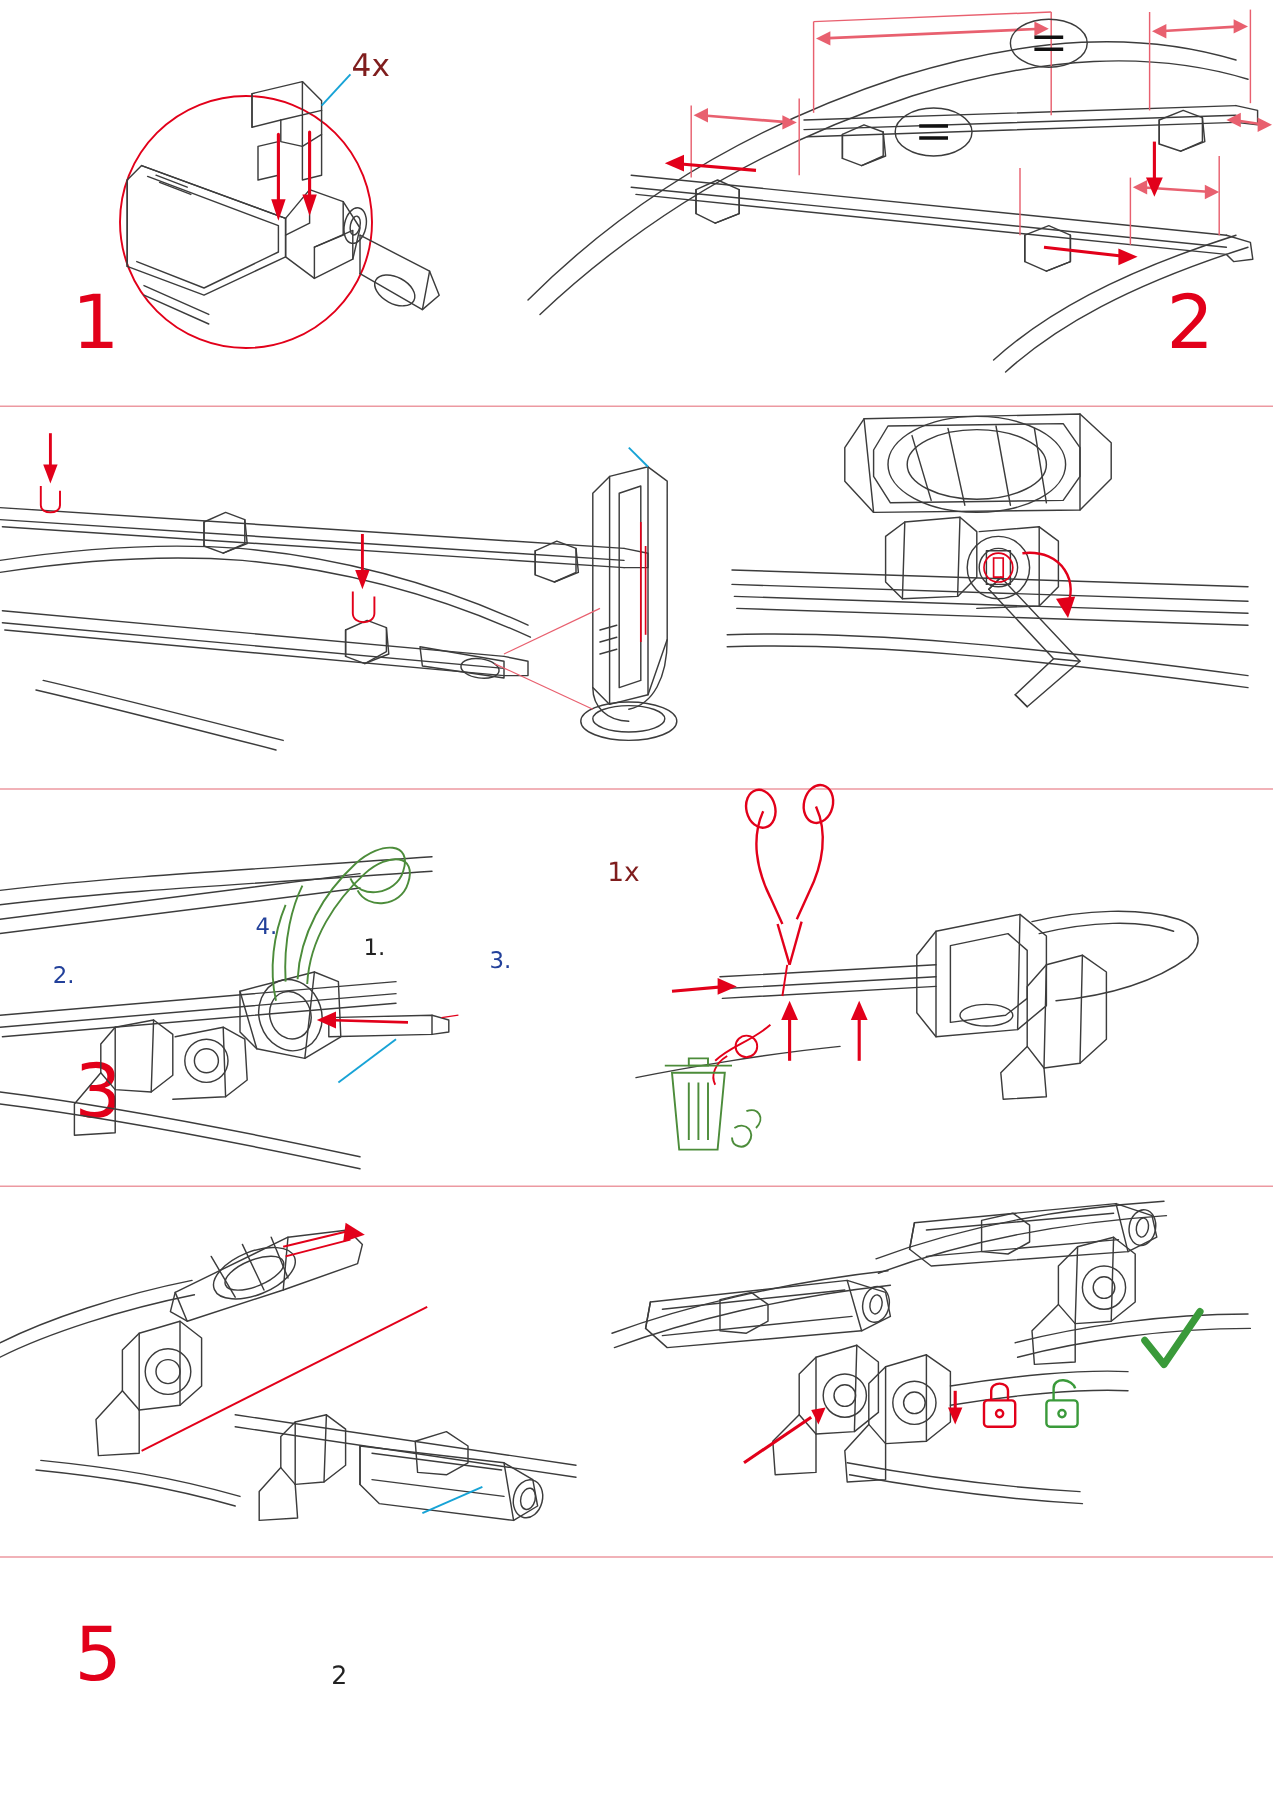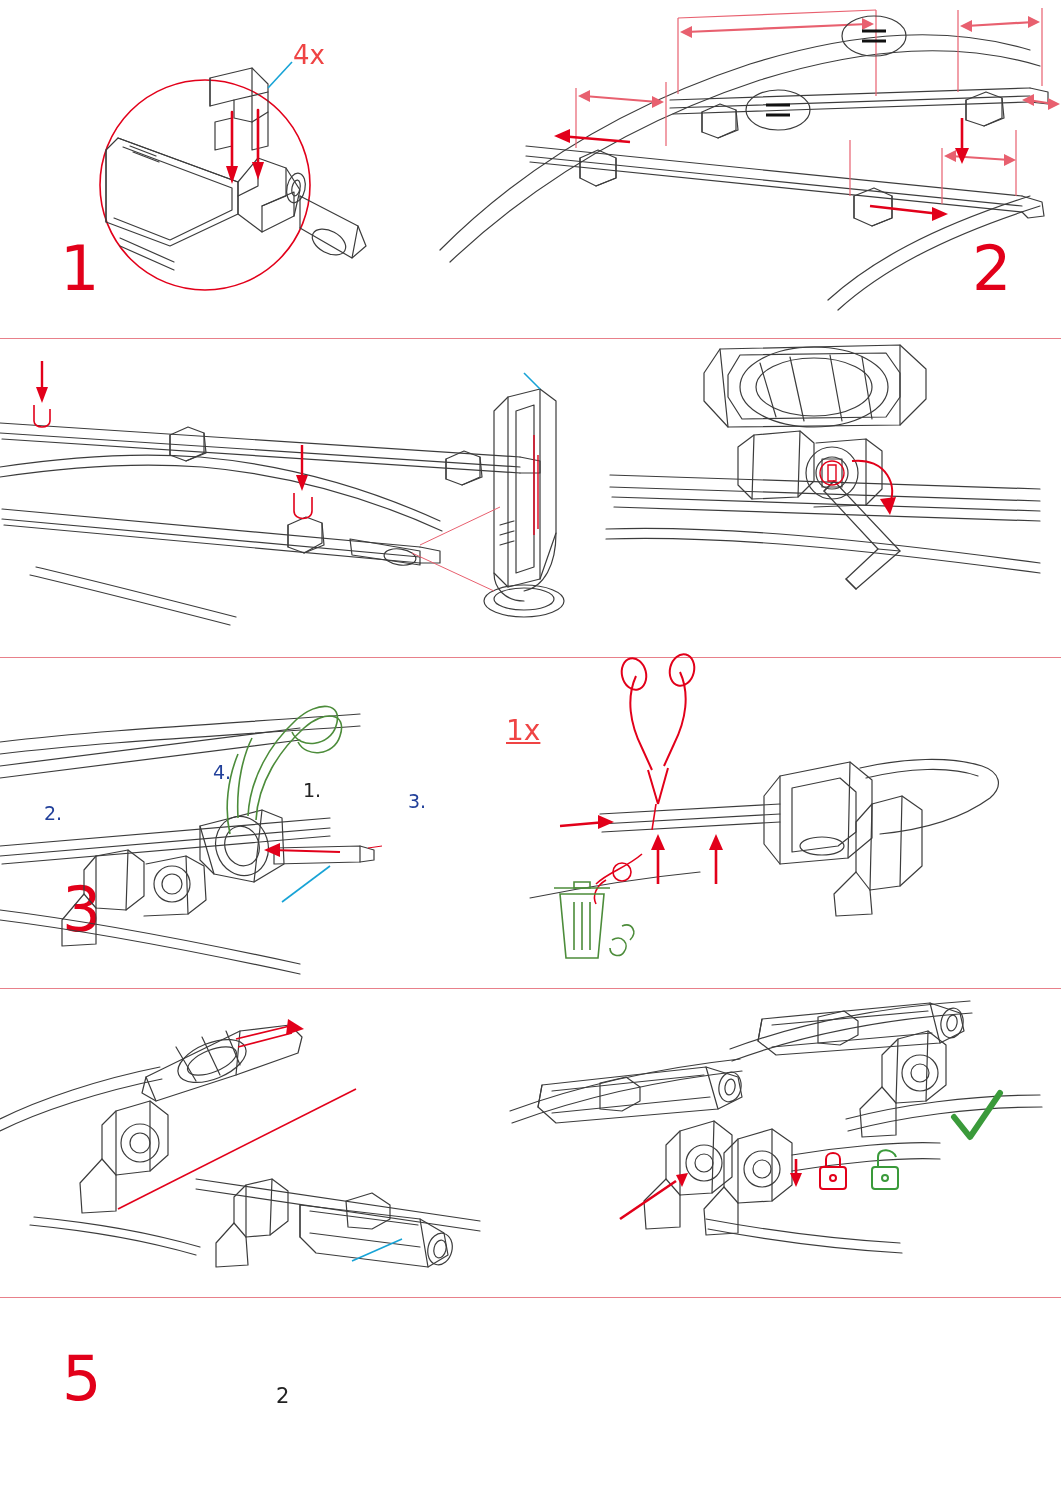--- a/index.html
+++ b/index.html
@@ -28,21 +28,21 @@
     font-family:"DejaVu Sans", sans-serif;
     font-size:62px;
     font-weight:400;
     color:#e2001a;
     letter-spacing:0;
     line-height:1;
   }
 
   
   .lbl { position:absolute; font-family:"DejaVu Sans", sans-serif; font-size:19px; line-height:1; }
-  .lbl.cyan { color:#ef4444; }
+  .lbl.cyan { color:#7f1d1d; }
   .lbl.blue { color:#22409a; }
   .lbl.dark { color:#222; }
 
   svg { display:block; overflow:visible; }
 
   
   .footer { position:absolute; left:0; top:1297px; width:1061px; height:203px; }
 </style>
 </head>
 <body>
@@ -251,21 +251,21 @@
       <g fill="none" stroke="#e2001a" stroke-width="1.6">
         <path d="M34 66 L34 82 C34 90 50 90 50 82 L50 70"></path>
         <path d="M294 154 L294 172 C294 182 312 182 312 172 L312 158"></path>
       </g>
     </svg>
     <div class="lbl dark" style="left:294px; top:785px; font-size:0px;"></div>
     <div class="lbl dark" style="left:303px; top:442px;">1.</div>
     <div class="lbl blue" style="left:44px; top:465px;">2.</div>
     <div class="lbl blue" style="left:408px; top:453px;">3.</div>
     <div class="lbl blue" style="left:213px; top:424px;">4.</div>
-    <div class="lbl cyan" style="left:506px; top:378px; font-size:28px;text-decoration:underline;">1x</div>
+    <div class="lbl cyan" style="left:506px; top:378px; font-size:22px;">1x</div>
     <div class="step-num" style="left:62px; top:540px;">3</div>
   </div>
 
   <div class="panel" style="left:600px;top:339px;width:461px;height:318px;">
     <svg width="461" height="318" viewBox="0 0 461 318">
       <g fill="none" stroke="#3c3c3c" stroke-width="1.2" stroke-linecap="round" stroke-linejoin="round">
 
         <path d="M120 10 L300 6 L326 30 L326 60 L300 86 L128 88 L104 62 L104 34 Z"></path>
         <path d="M120 10 L128 88 M300 6 L300 86"></path>
         <path d="M140 16 L286 14 L300 34 L300 58 L286 78 L142 80 L128 58 L128 36 Z"></path>

